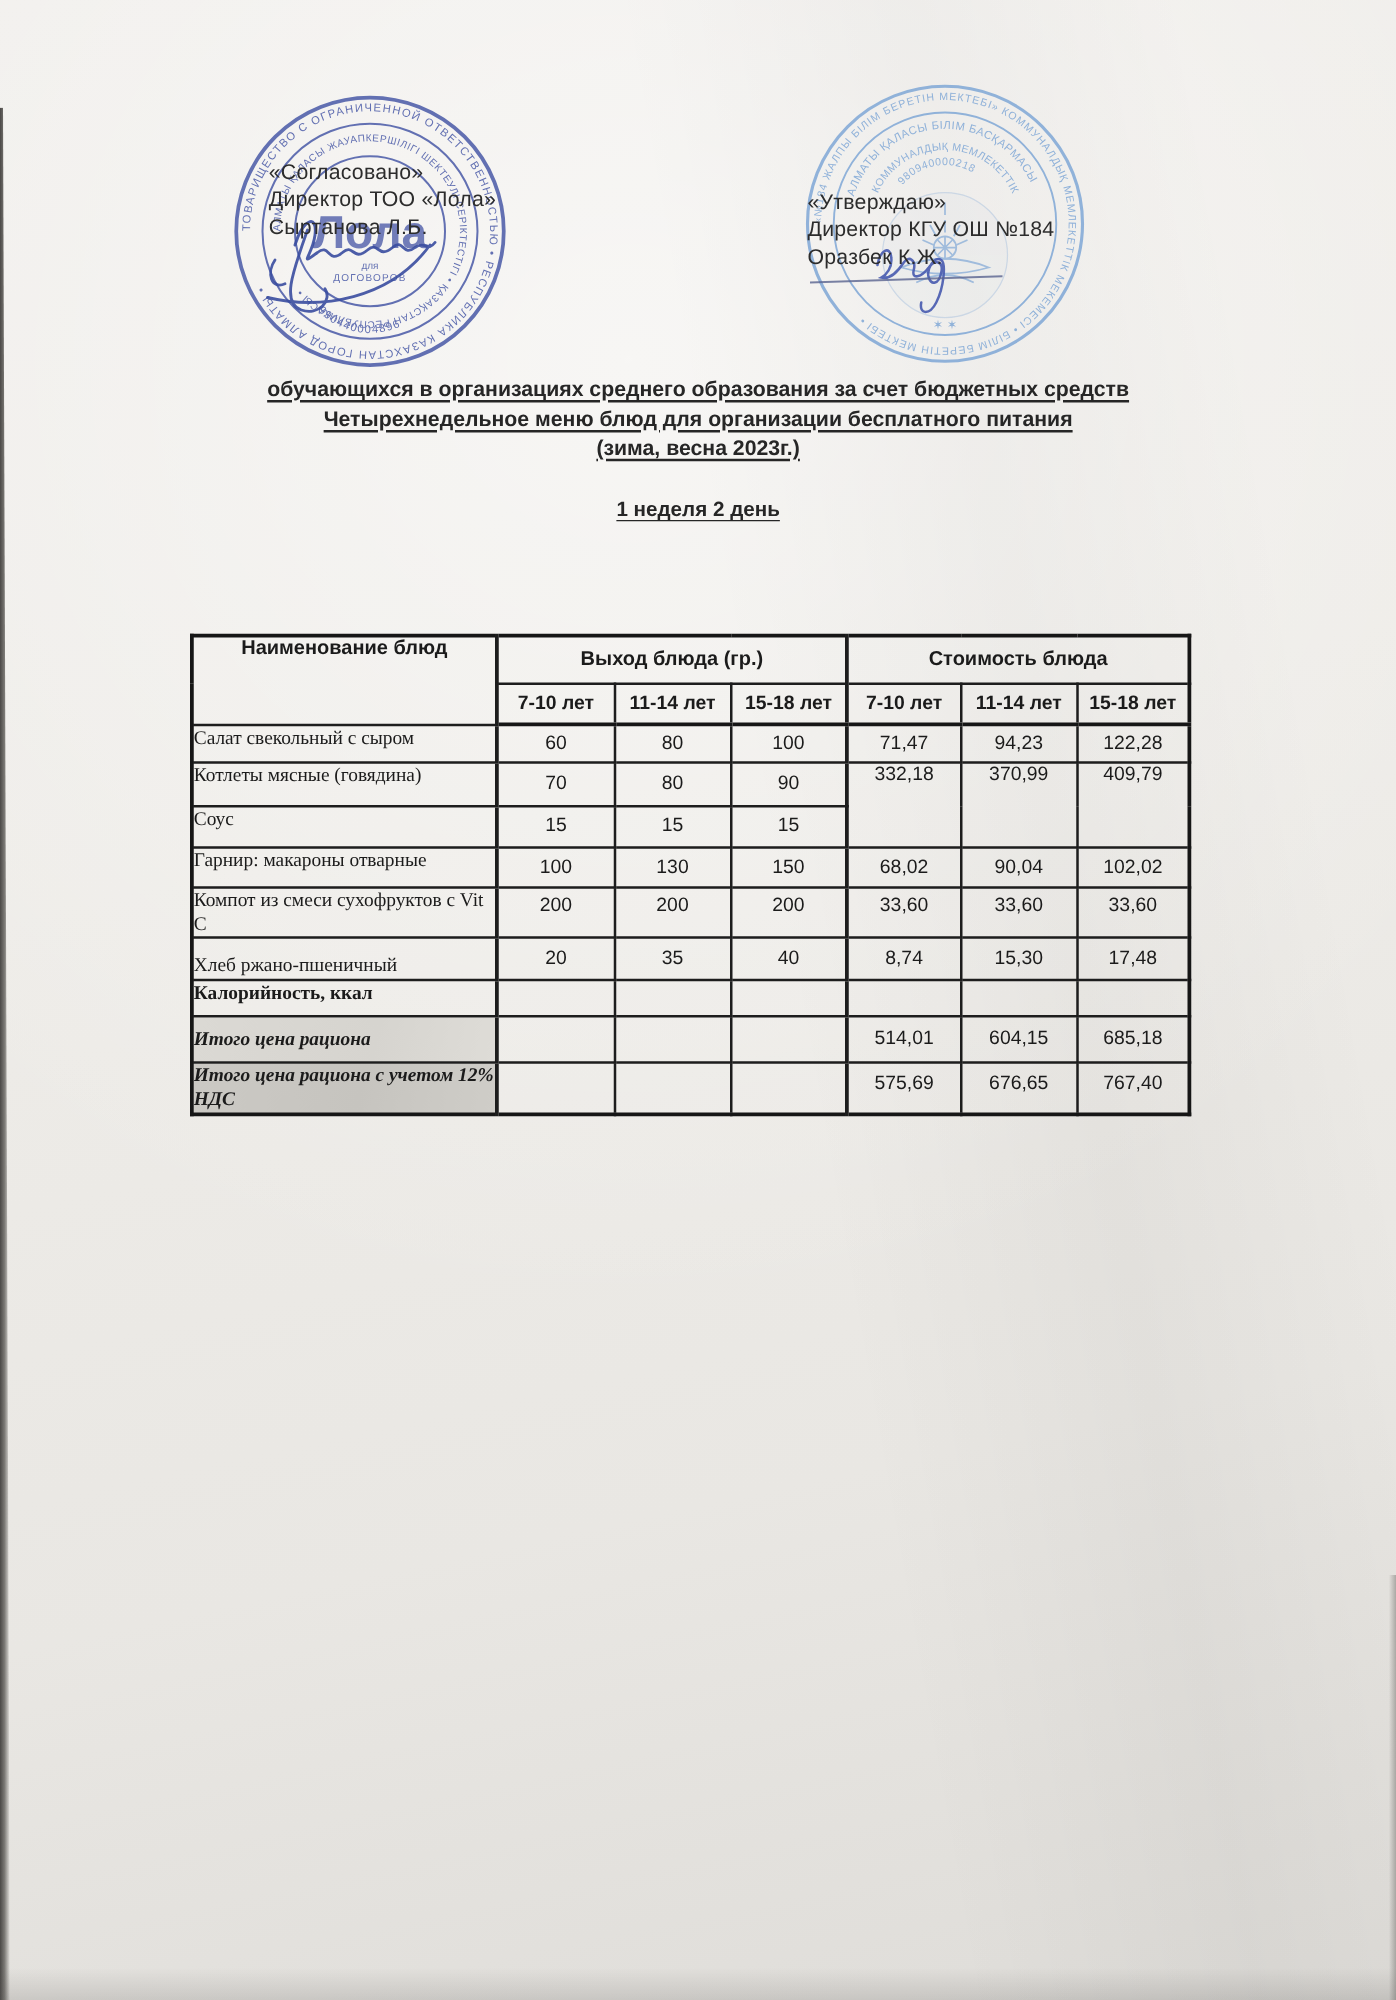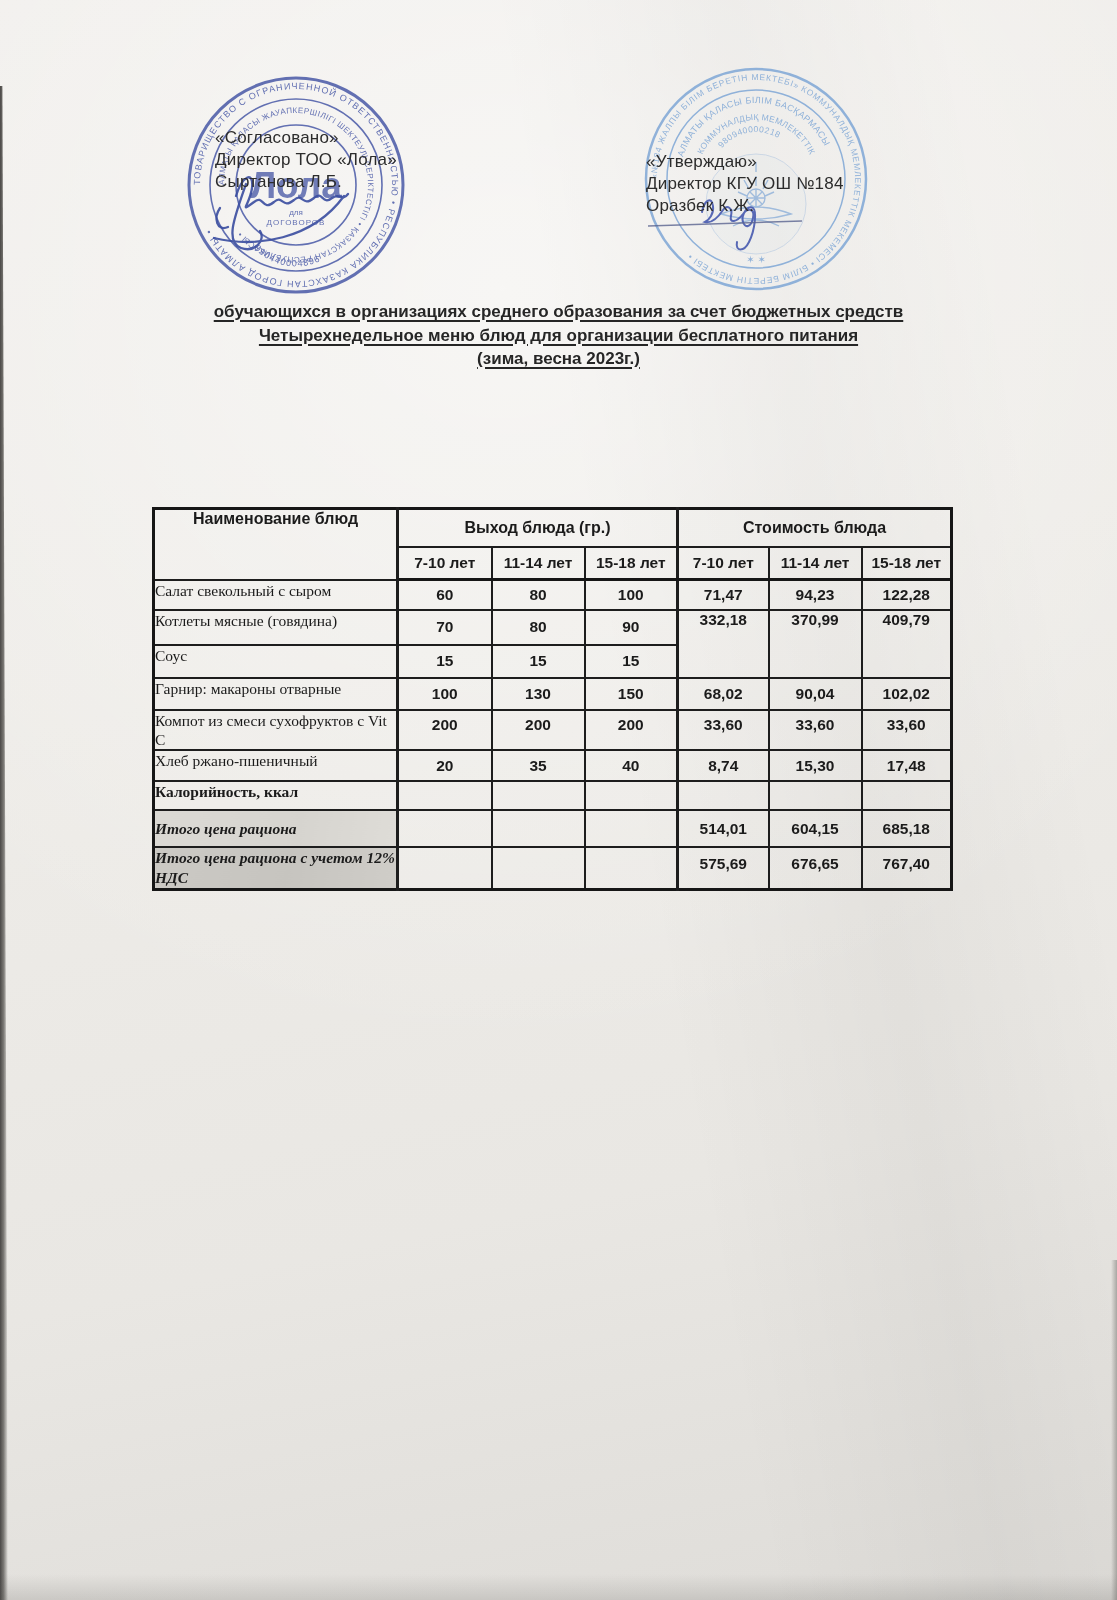--- a/index.html
+++ b/index.html
@@ -36,21 +36,21 @@
 
   table.menu{position:absolute;left:152px;top:507px;width:798px;border-collapse:collapse;
     table-layout:fixed;color:#1b1b1b;border:3px solid #161616;}
   table.menu td{border:2px solid #1d1d1d;overflow:hidden;padding:0;}
   td.namec{font-family:"Liberation Serif",serif;font-size:15.5px;text-align:left;
     vertical-align:top;padding:4px 4px 2px 6px;border-right-width:3px !important;line-height:1.25;}
   td.hdr{font-weight:bold;font-size:16px;text-align:center;vertical-align:middle;}
   td.name-hdr{vertical-align:top;padding-top:12px;border-right-width:3px !important;}
   td.agehdr{font-size:15.5px;}
   tr.ages td{border-bottom:3px solid #161616;}
-  td.num{font-size:15.5px;text-align:center;vertical-align:middle;font-family:"Liberation Sans",sans-serif;font-weight:bold;}
+  td.num{font-size:15.5px;text-align:center;vertical-align:middle;font-family:"Liberation Sans",sans-serif;}
   td.merged{vertical-align:top;padding-top:6px;}
   td.bl3{border-left-width:3px !important;}
   td.boldserif{font-weight:bold;margin-top:22px;}
   td.total{font-weight:bold;font-style:italic;}
   td.shade1{background:linear-gradient(100deg,#dbd9d4 0%,#d6d4cf 60%,#dedcd7 100%);}
   td.shade2{background:linear-gradient(100deg,#cbc9c4 0%,#c6c4bf 55%,#cfcdc8 100%);margin-left:33px;}
 </style>
 </head>
 <body>
 
@@ -134,20 +134,23 @@
   <div class="approval approval-right">
     <div>«Утверждаю»</div>
     <div>Директор КГУ ОШ №184</div>
     <div>Оразбек К.Ж.</div>
   </div>
 
   <div class="title-block">
     <div><span class="u">обучающихся в организациях среднего образования за счет бюджетных средств</span></div>
     <div><span class="u">Четырехнедельное меню блюд для организации бесплатного питания</span></div>
     <div><span class="u">(зима, весна 2023г.)</span></div>
+  </div>
+  <div class="subtitle">
+    <span>1 неделя 2 день</span>
   </div>
 
   <table class="menu">
     <colgroup>
       <col style="width:244px">
         <col style="width:94px">
         <col style="width:93px">
         <col style="width:93px">
       <col style="width:91px">
         <col style="width:93px">
@@ -209,21 +212,21 @@
         <td class="namec">Компот из смеси сухофруктов с Vit C</td>
         <td class="num" style="vertical-align:top;padding-top:5px">200</td>
         <td class="num" style="vertical-align:top;padding-top:5px">200</td>
         <td class="num" style="vertical-align:top;padding-top:5px">200</td>
         <td class="num bl3" style="vertical-align:top;padding-top:5px">33,60</td>
         <td class="num" style="vertical-align:top;padding-top:5px">33,60</td>
         <td class="num" style="vertical-align:top;padding-top:5px">33,60</td>
       </tr>
 
       <tr style="height:31px">
-        <td class="namec" style="padding-top:0">Хлеб ржано-пшеничный</td>
+        <td class="namec" style="padding-top:12px">Хлеб ржано-пшеничный</td>
         <td class="num">20</td>
         <td class="num">35</td>
         <td class="num">40</td>
         <td class="num bl3">8,74</td>
         <td class="num">15,30</td>
         <td class="num">17,48</td>
       </tr>
 
       <tr style="height:29px">
         <td class="namec boldserif">Калорийность, ккал</td>

